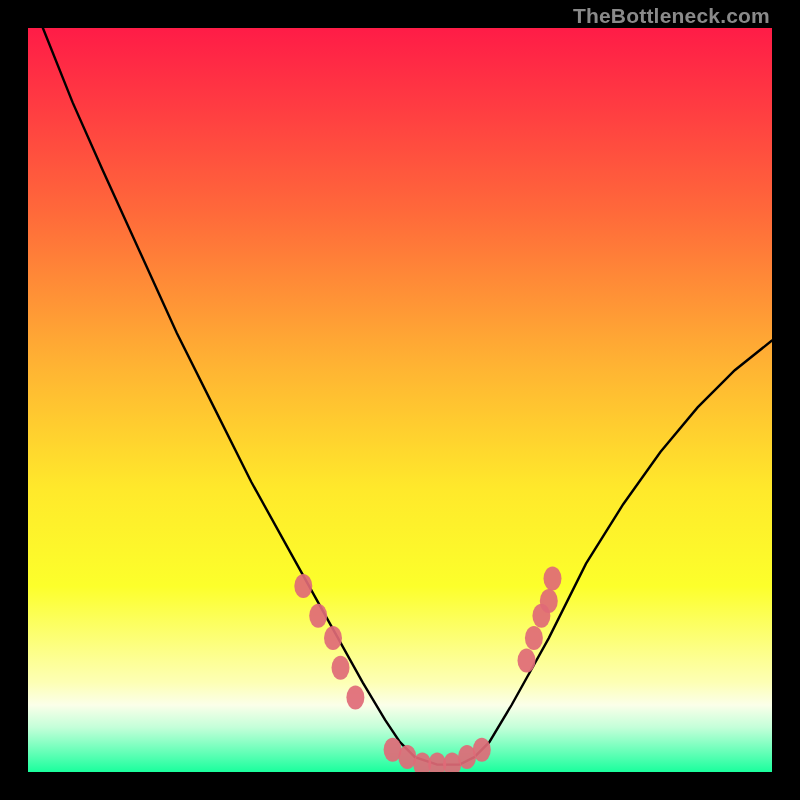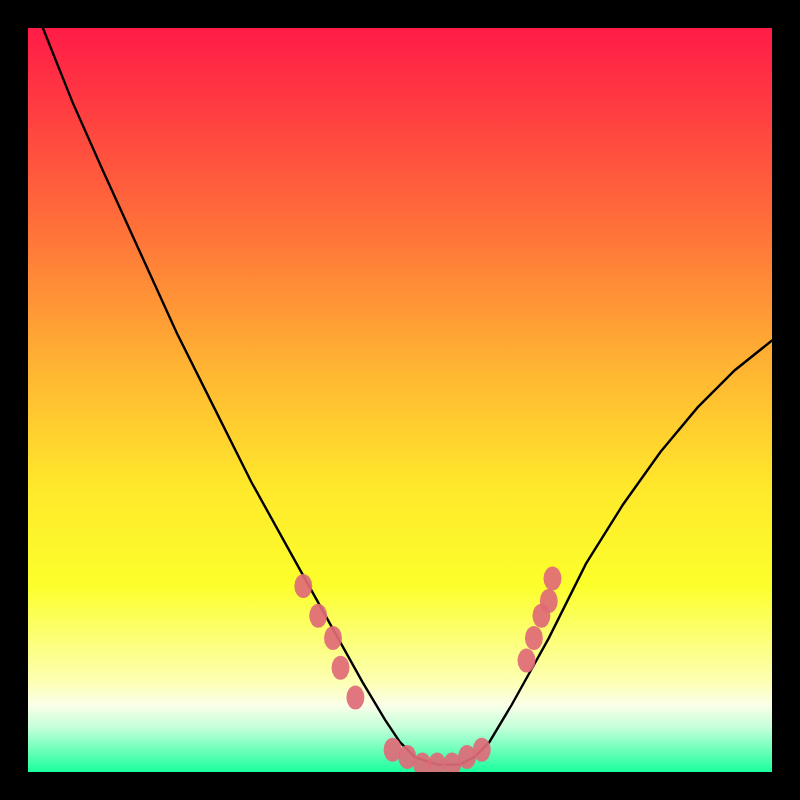--- a/index.html
+++ b/index.html
@@ -81,13 +81,14 @@
           <ellipse cx="439.0" cy="729.1" rx="9" ry="12" class="marker"></ellipse>
           <ellipse cx="453.8" cy="721.7" rx="9" ry="12" class="marker"></ellipse>
           <ellipse cx="498.5" cy="632.4" rx="9" ry="12" class="marker"></ellipse>
           <ellipse cx="505.9" cy="610.1" rx="9" ry="12" class="marker"></ellipse>
           <ellipse cx="513.4" cy="587.8" rx="9" ry="12" class="marker"></ellipse>
           <ellipse cx="520.8" cy="572.9" rx="9" ry="12" class="marker"></ellipse>
           <ellipse cx="524.5" cy="550.6" rx="9" ry="12" class="marker"></ellipse>
         </g>
     </svg>
   </div>
+  <div class="watermark">TheBottleneck.com</div>
 </div>
 
 </body></html>

